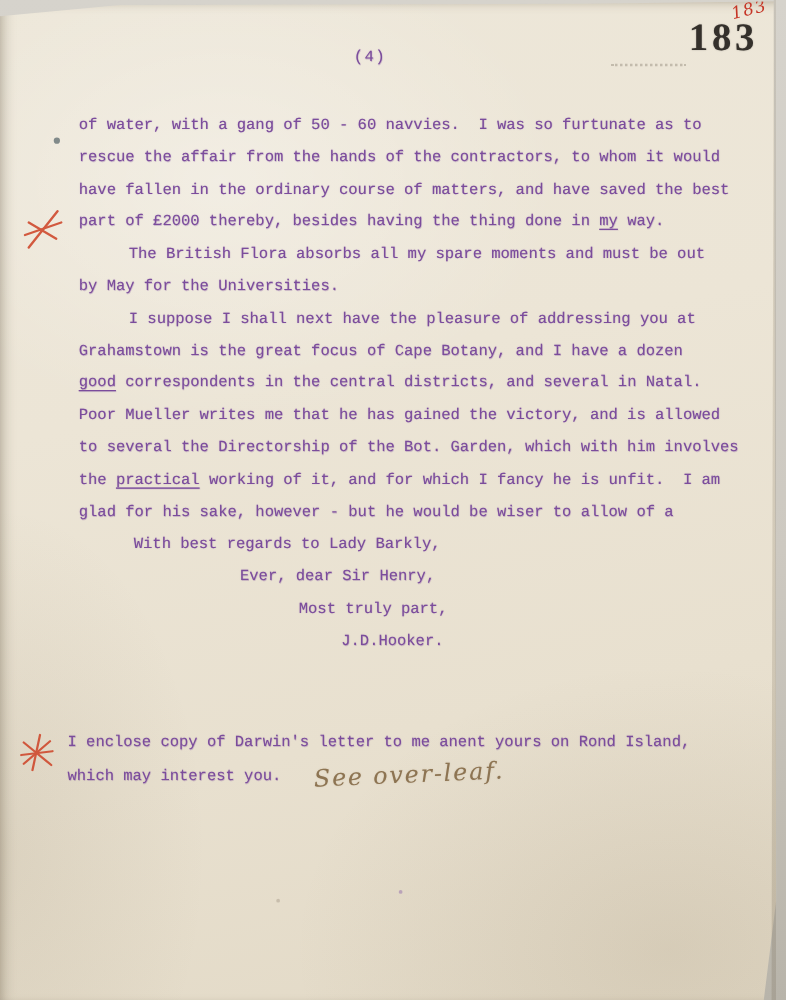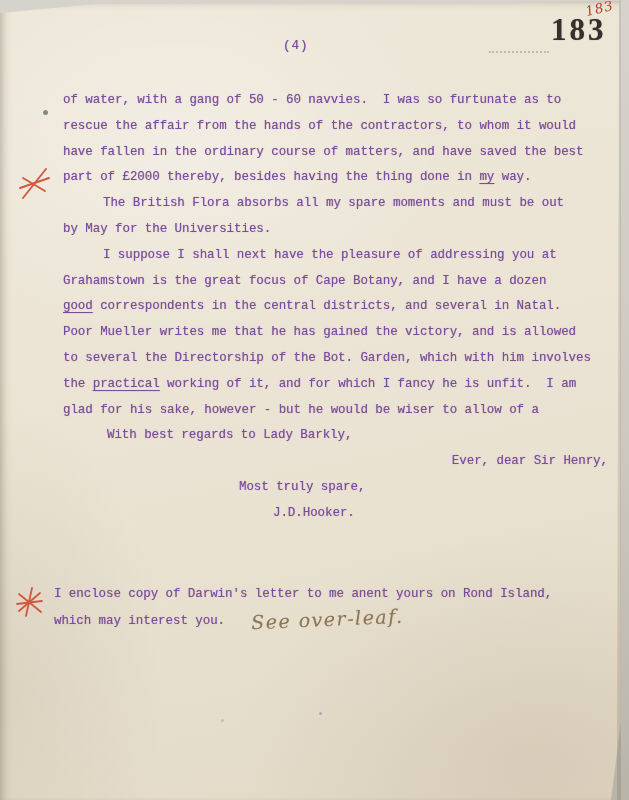--- a/index.html
+++ b/index.html
@@ -95,22 +95,22 @@
       <div class="tw-line" style="padding-left: 40px;"><span>The British Flora absorbs all my spare moments and must be out</span></div>
       <div class="tw-line"><span>by May for the Universities.</span></div>
       <div class="tw-line" style="padding-left: 40px;"><span>I suppose I shall next have the pleasure of addressing you at</span></div>
       <div class="tw-line"><span>Grahamstown is the great focus of Cape Botany, and I have a dozen</span></div>
       <div class="tw-line"><span class="u">good</span><span> correspondents in the central districts, and several in Natal.</span></div>
       <div class="tw-line"><span>Poor Mueller writes me that he has gained the victory, and is allowed</span></div>
       <div class="tw-line"><span>to several the Directorship of the Bot. Garden, which with him involves</span></div>
       <div class="tw-line"><span>the </span><span class="u">practical</span><span> working of it, and for which I fancy he is unfit.  I am</span></div>
       <div class="tw-line"><span>glad for his sake, however - but he would be wiser to allow of a</span></div>
       <div class="tw-line" style="padding-left: 44px;"><span>With best regards to Lady Barkly,</span></div>
-      <div class="tw-line" style="padding-left: 129px; text-align: right;"><span>Ever, dear Sir Henry,</span></div>
-      <div class="tw-line" style="padding-left: 176px;"><span>Most truly spare,</span></div>
+      <div class="tw-line" style="padding-left: 129px;"><span>Ever, dear Sir Henry,</span></div>
+      <div class="tw-line" style="padding-left: 176px;"><span>Most truly part,</span></div>
       <div class="tw-line" style="padding-left: 210px;"><span>J.D.Hooker.</span></div>
     </div>
 
   <div class="postscript tw">
       <div class="tw-line"><span>I enclose copy of Darwin's letter to me anent yours on Rond Island,</span></div>
       <div class="tw-line"><span>which may interest you.</span><span class="hand">See over-leaf.</span></div>
     </div>
 
   <div class="ast ast-1">
     <svg width="38" height="38" viewBox="0 0 38 38">

